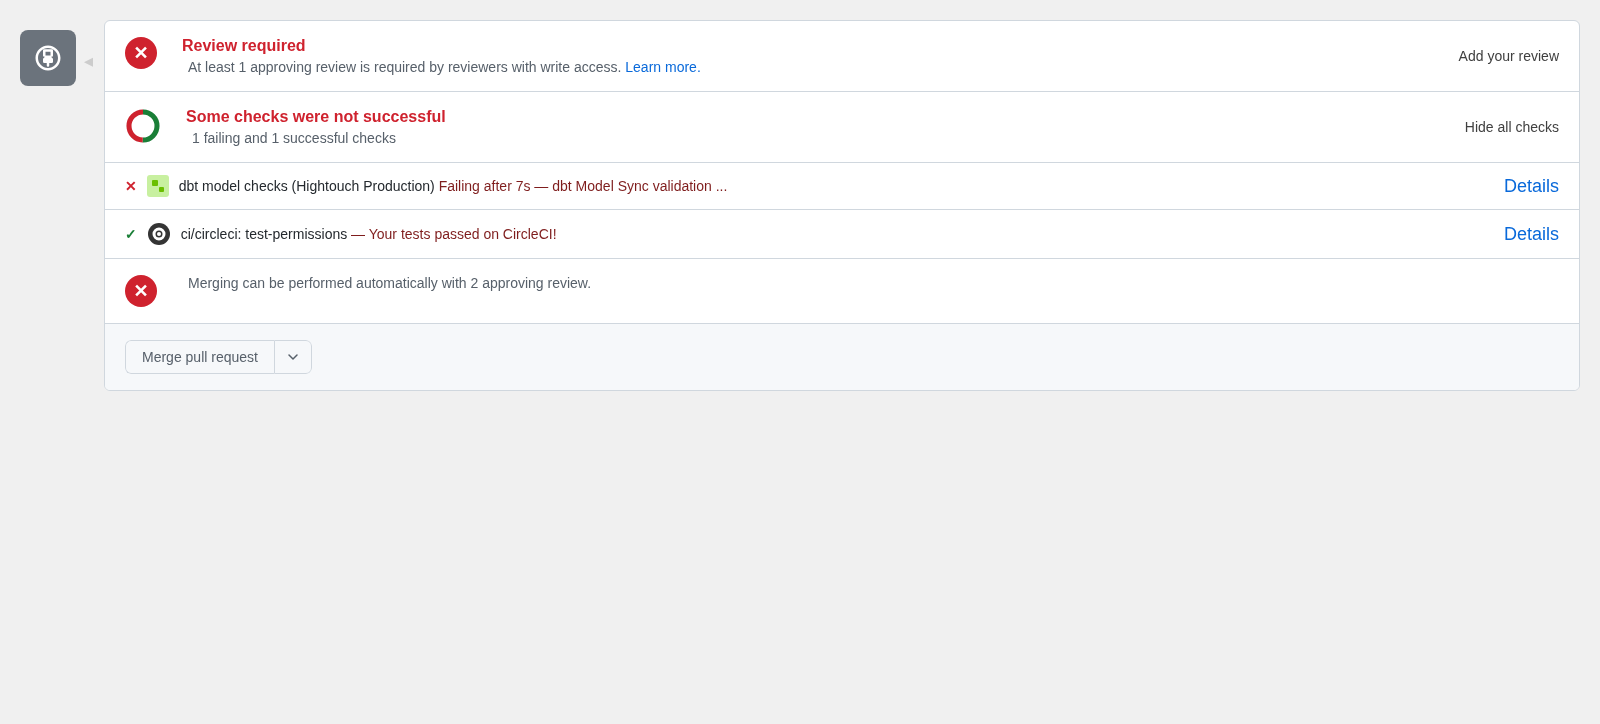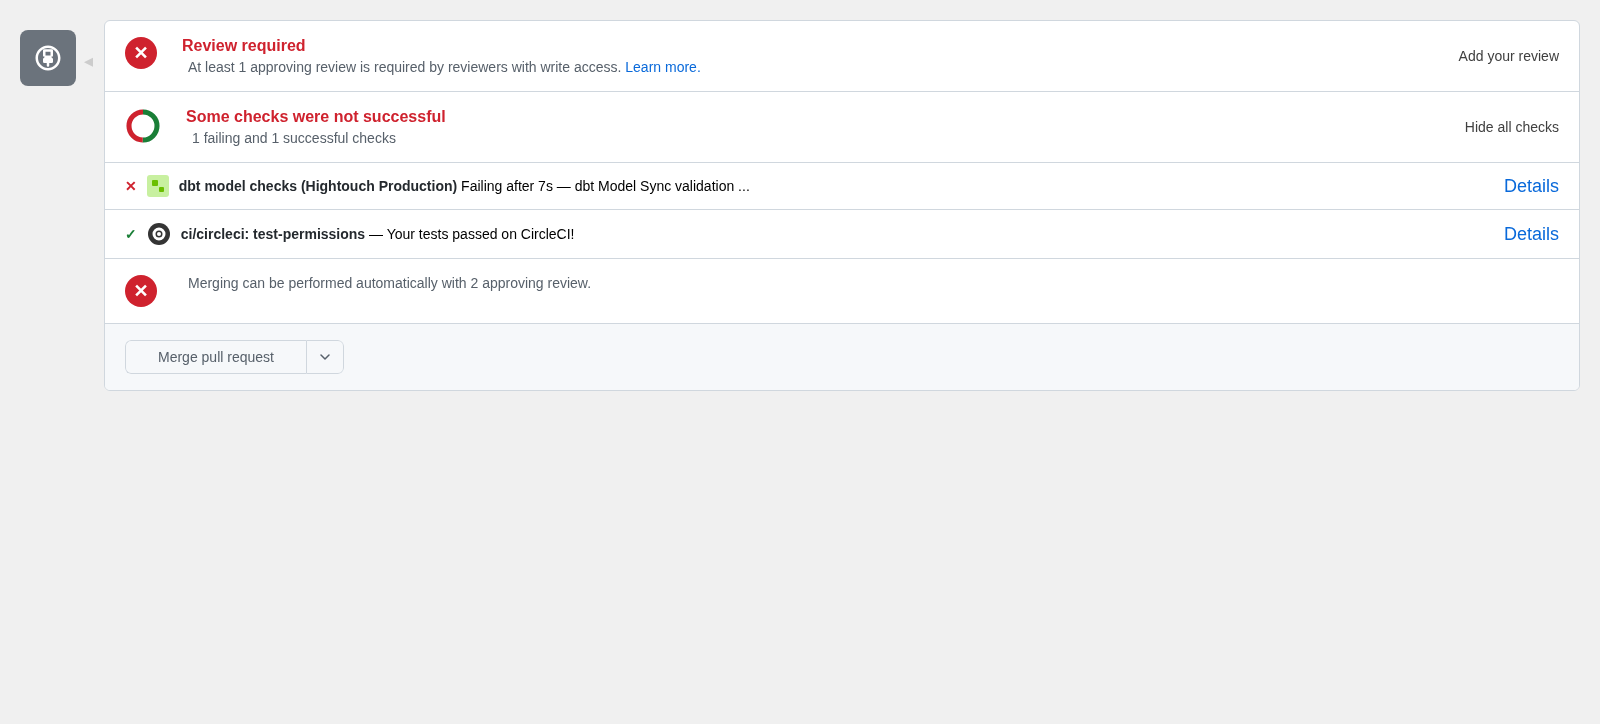--- a/index.html
+++ b/index.html
@@ -155,25 +155,25 @@
       justify-content: center;
     }
 
     .check-text {
       flex: 1;
       font-size: 14px;
       color: #24292e;
     }
 
     .check-text strong {
-      font-weight: 700;
+      font-weight: 400;
     }
 
     .check-text .muted {
-      color: #000000;
+      color: #7f1d1d;
     }
 
     .check-details-link {
       color: #0969da;
       font-size: 18px;
       text-decoration: none;
       white-space: nowrap;
       cursor: pointer;
     }
 
@@ -190,21 +190,21 @@
       display: flex;
       align-items: stretch;
       border-radius: 6px;
       overflow: hidden;
     }
 
     .merge-btn-main {
       background: #f6f8fa;
       border: 1px solid #d0d7de;
       border-right: none;
-      padding: 8px 32px;
+      padding: 8px 16px;
       font-size: 14px;
       color: #57606a;
       cursor: not-allowed;
       border-radius: 6px 0 0 6px;
     }
 
     .merge-btn-dropdown {
       background: #f6f8fa;
       border: 1px solid #d0d7de;
       padding: 8px 12px;

